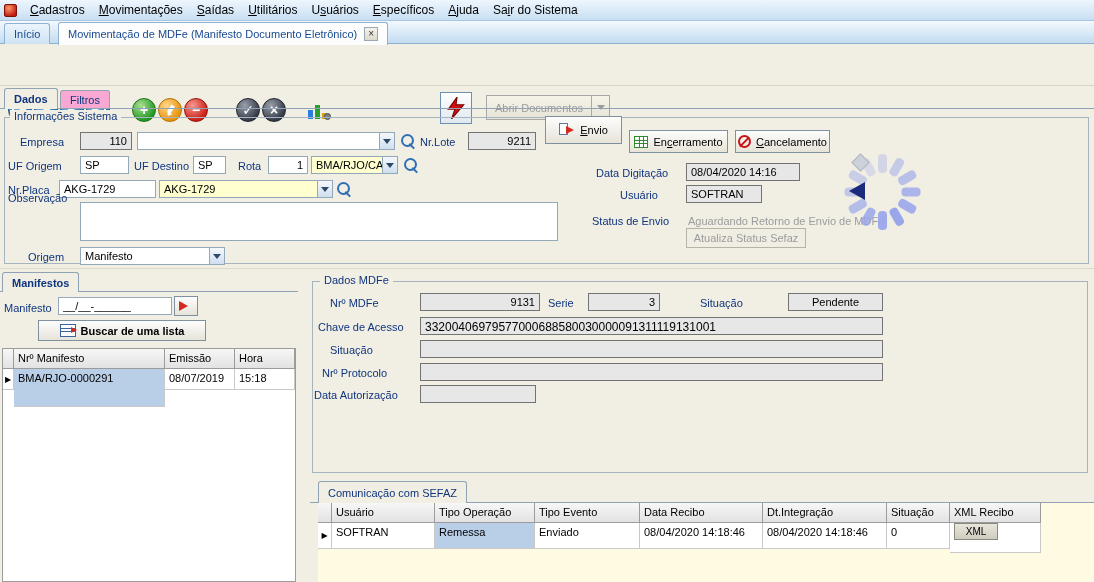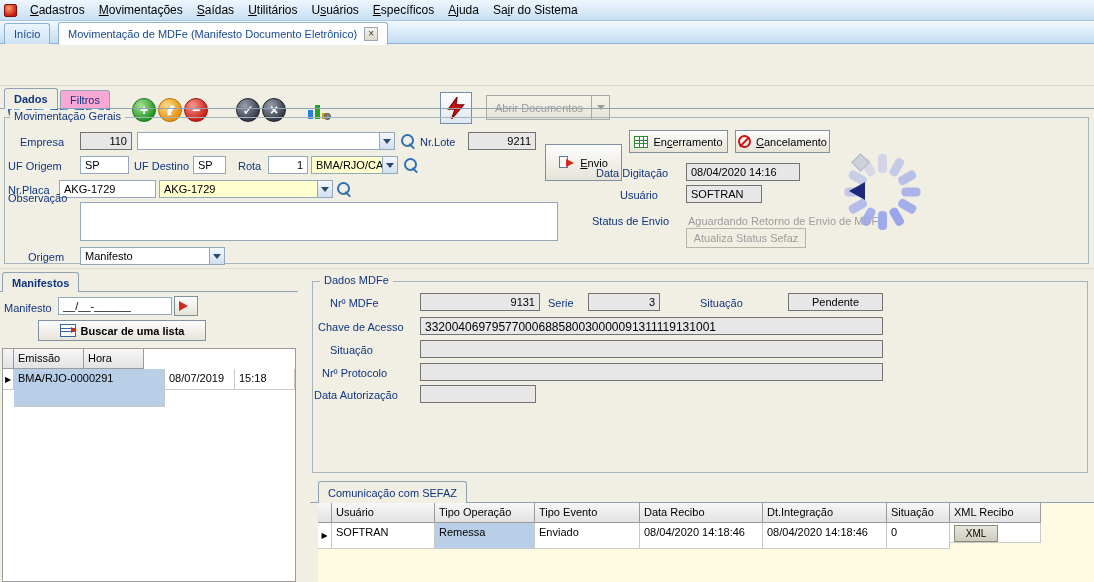--- a/index.html
+++ b/index.html
@@ -181,36 +181,36 @@
           <i class="dd-tri"></i>
         </span>
     </div>
   </div>
 
   <span class="tab on" style="left:4px;top:88px;height:21px">Dados</span>
   <span class="tab" style="left:60px;top:90px;height:19px">Filtros</span>
   <div class="strip-line" style="left:0;top:108px;width:1094px;z-index:1"></div>
 
   <div class="group" style="left:4px;top:117px;width:1085px;height:147px"></div>
-  <span class="gtitle" style="left:10px;top:110px">Movimentação Gerais</span>
+  <span class="gtitle" style="left:10px;top:110px">Informações Sistema</span>
 
   <span class="lbl r" style="left:20px;top:136px;width:56px">Empresa</span>
   <div class="box ro num" style="left:80px;top:132px;width:52px;height:18px">110</div>
   <div class="combo" style="left:137px;top:132px;width:258px;height:18px">
     <span class="val"></span>
     <span class="dd">
         <i></i>
       </span>
   </div>
   <span class="mag" style="left:401px;top:134px"></span>
 
   <span class="lbl r" style="left:420px;top:136px;width:44px">Nr.Lote</span>
   <div class="box ro num" style="left:468px;top:132px;width:68px;height:18px">9211</div>
 
-  <button class="btn" style="left:545px;top:144px;width:77px;height:37px">
+  <button class="btn" style="left:545px;top:116px;width:77px;height:28px">
     <span class="ic-envio">
         <i class="sheet"></i>
         <i class="arr"></i>
       </span>
     <span><u>E</u>nvio</span>
   </button>
   <button class="btn" style="left:629px;top:130px;width:99px;height:23px">
     <span class="ic-enc"></span>
     <span>En<u>c</u>erramento</span>
   </button>
@@ -293,20 +293,21 @@
     </button>
 
   <button class="btn" style="left:38px;top:320px;width:168px;height:21px;font-weight:bold">
     <span class="ic-buscar"></span>
     <span>Buscar de uma lista</span>
   </button>
 
   <div class="gridbox" style="left:2px;top:348px;width:294px;height:234px">
     <div class="grow">
       <span class="gh marker" style="width:11px;height:20px"></span>
+      <span class="gh" style="width:151px;height:20px">Nrº Manifesto</span>
       <span class="gh" style="width:70px;height:20px">Emissão</span>
       <span class="gh" style="width:60px;height:20px">Hora</span>
     </div>
     <div class="grow">
       <span class="gc marker" style="width:11px;height:21px">▶</span>
       <span class="gc sel" style="width:151px;height:38px">BMA/RJO-0000291</span>
       <span class="gc" style="width:70px;height:21px">08/07/2019</span>
       <span class="gc" style="width:60px;height:21px">15:18</span>
     </div>
   </div>
@@ -349,19 +350,19 @@
       <span class="gh" style="width:91px;height:20px">XML Recibo</span>
     </div>
     <div class="grow">
       <span class="gc marker" style="width:14px;height:26px">▶</span>
       <span class="gc" style="width:103px;height:26px">SOFTRAN</span>
       <span class="gc sel" style="width:100px;height:26px">Remessa</span>
       <span class="gc" style="width:105px;height:26px">Enviado</span>
       <span class="gc" style="width:123px;height:26px">08/04/2020 14:18:46</span>
       <span class="gc" style="width:124px;height:26px">08/04/2020 14:18:46</span>
       <span class="gc" style="width:63px;height:26px">0</span>
-      <span class="gc" style="width:91px;height:20px;display:flex;align-items:flex-end;padding:0 4px">
+      <span class="gc" style="width:91px;height:30px;display:flex;align-items:flex-start;padding:0 4px">
         <span class="xmlbtn">XML</span>
       </span>
     </div>
   </div>
 
 </div>
 
 </body></html>

